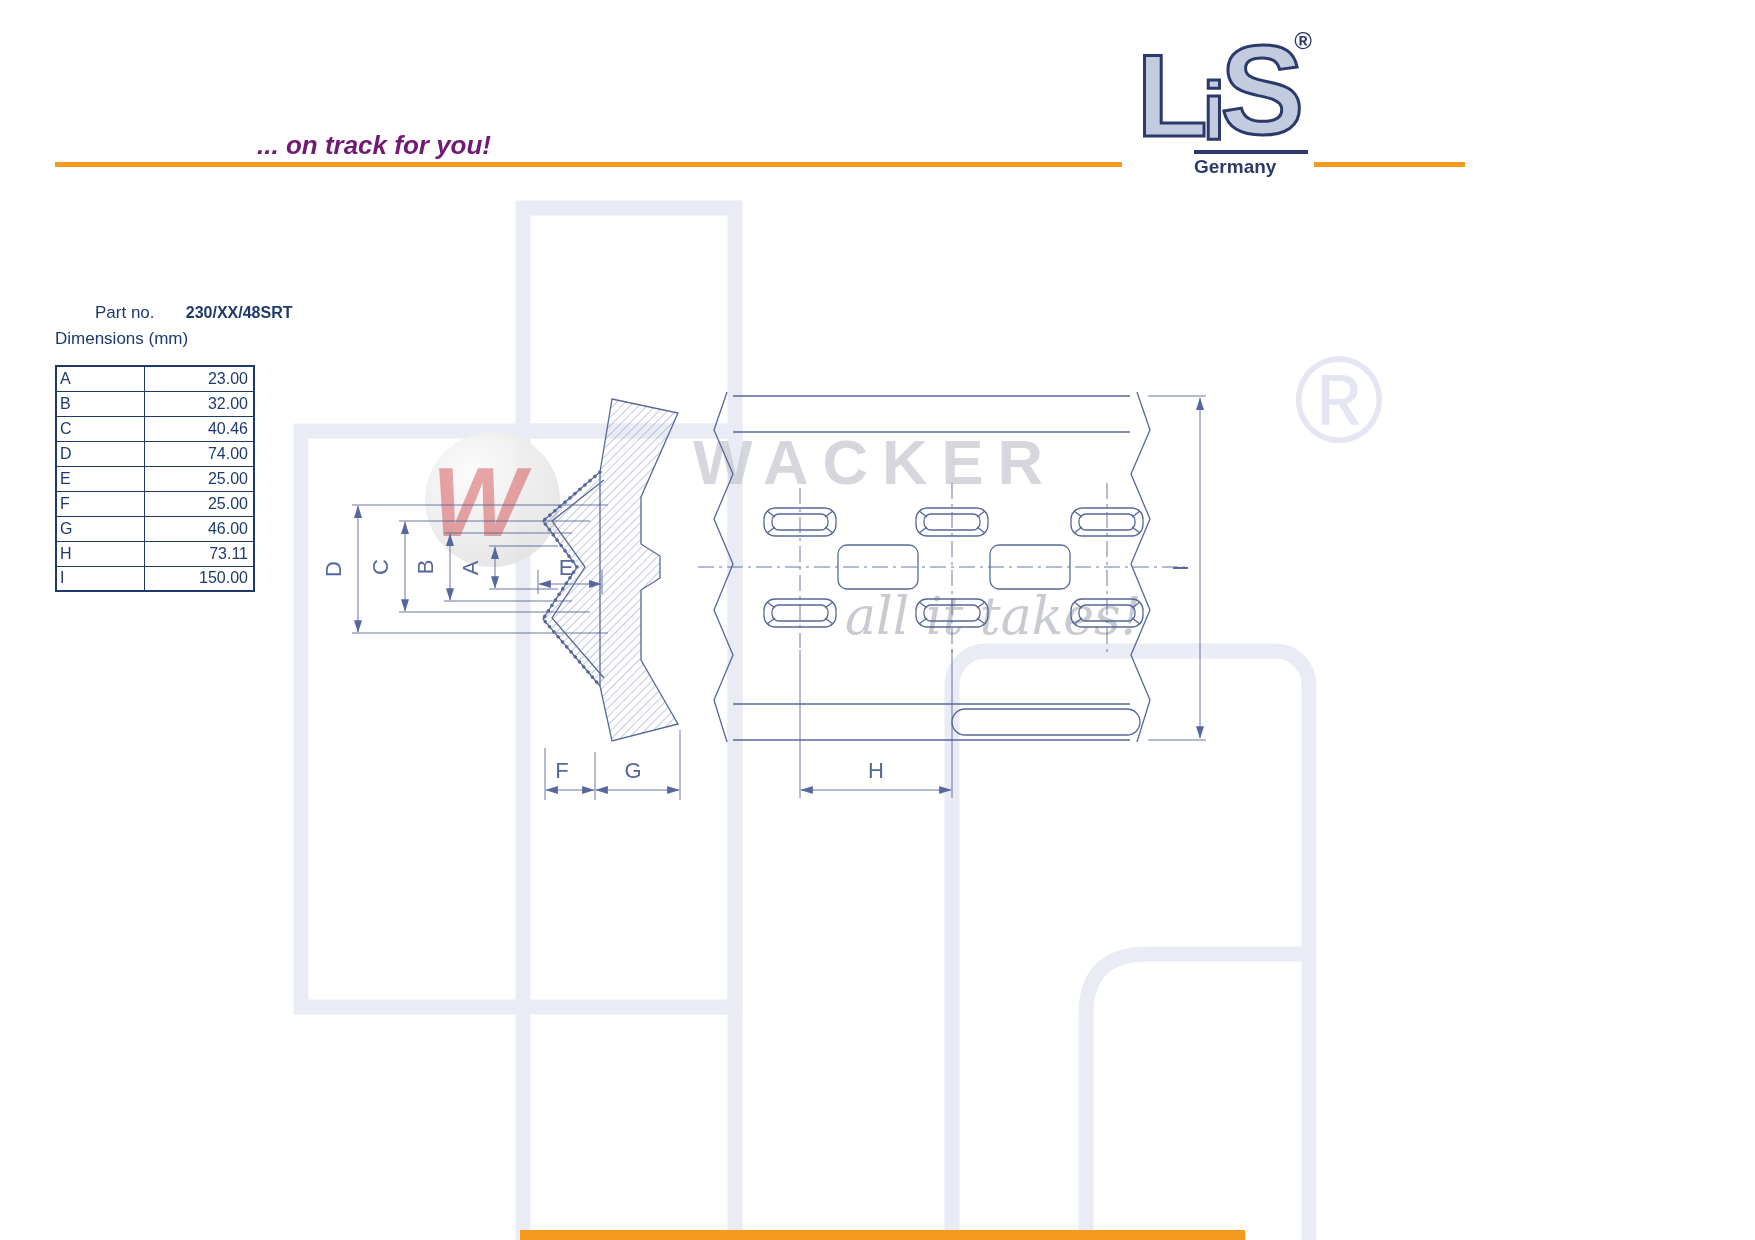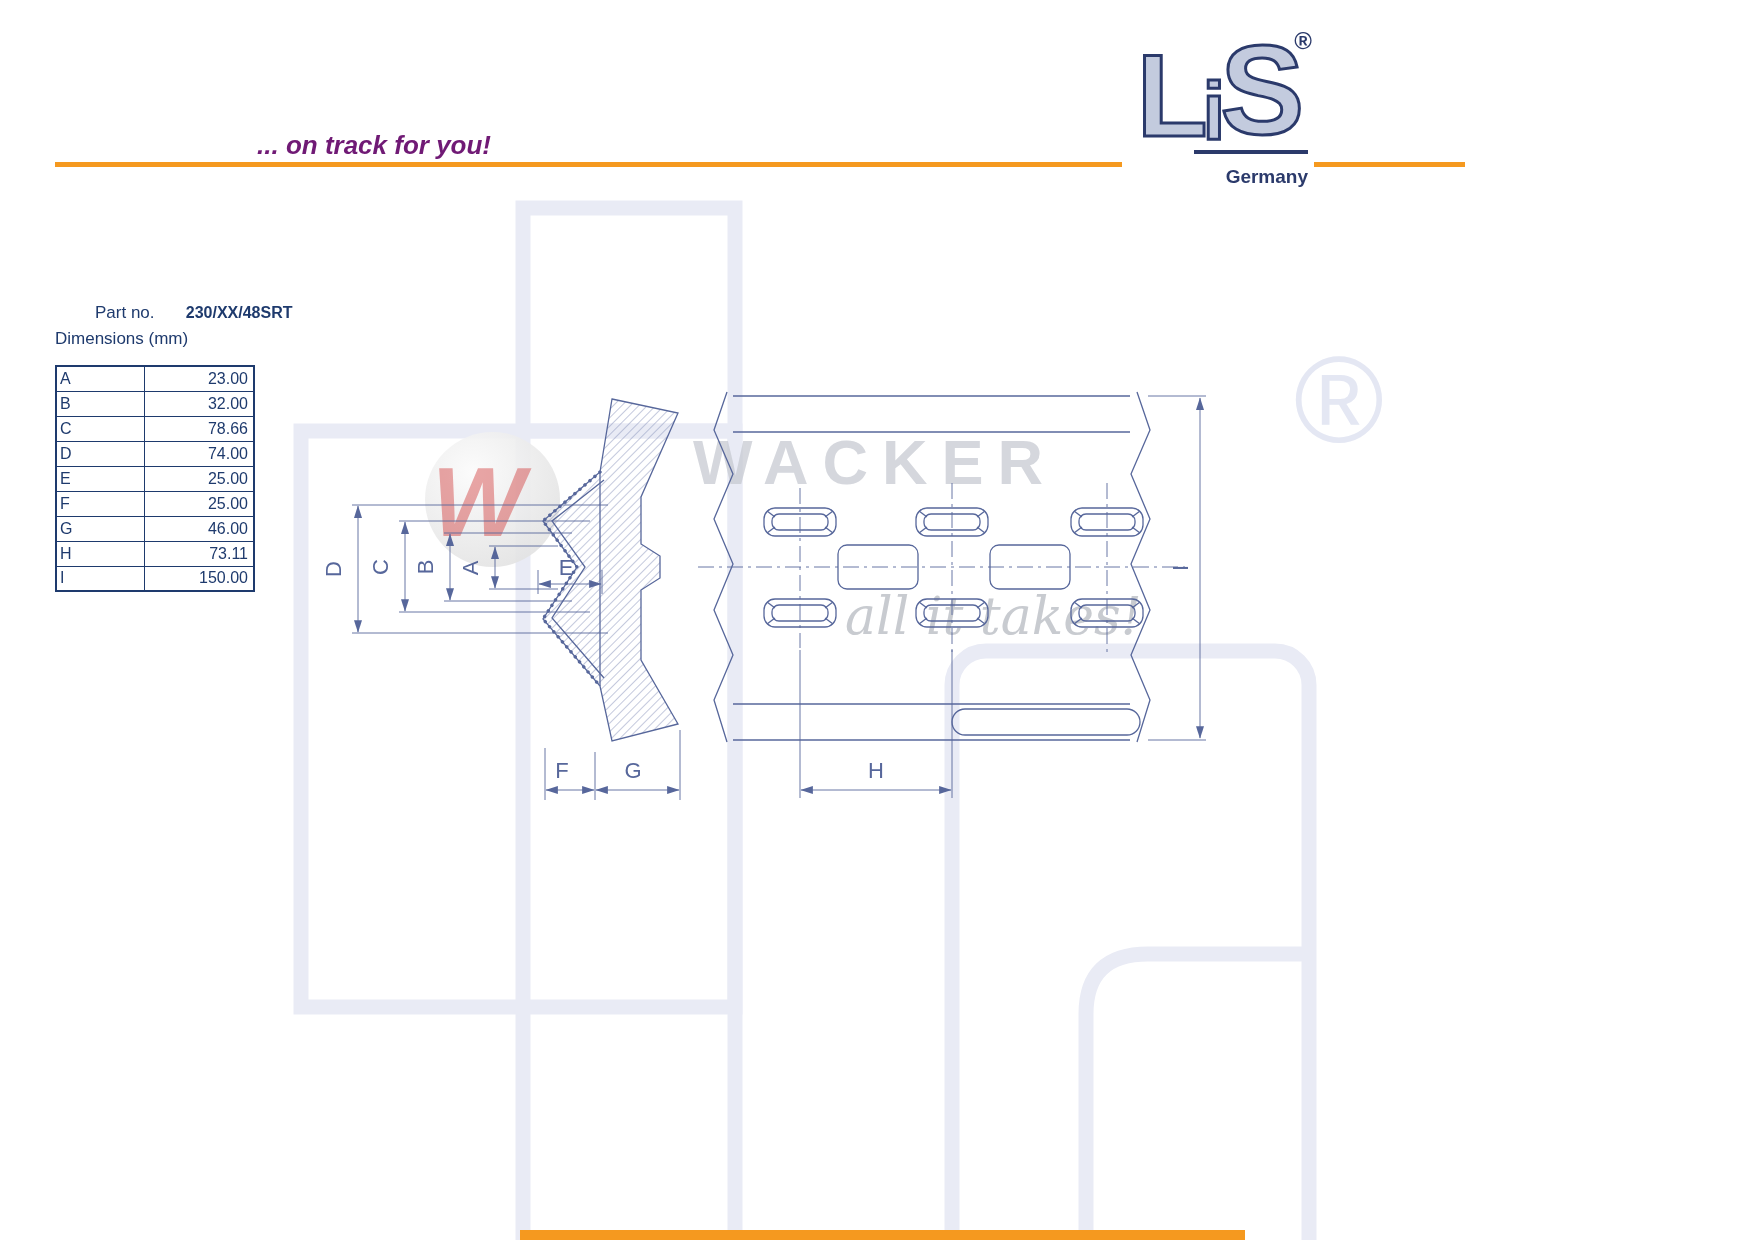--- a/index.html
+++ b/index.html
@@ -31,21 +31,21 @@
   .logo { left:1122px; top:34px; width:192px; background:#ffffff; z-index:5; padding:2px 6px 4px; }
   .logo-letters { position:relative; display:flex; align-items:flex-end; justify-content:center;
                   font-weight:900; line-height:.88; letter-spacing:-5px;
                   color:#c3cbde; -webkit-text-stroke:3px #2b3a6b; }
   .lg-l { font-size:116px; }
   .lg-i { font-size:82px; }
   .lg-s { font-size:126px; }
   .lg-reg { position:absolute; right:-4px; top:-6px; font-size:24px; color:#2b3a6b;
             -webkit-text-stroke:0; letter-spacing:0; }
   .logo-country { width:114px; margin-left:auto; margin-top:3px; border-top:4px solid #2b3a6b;
-                  color:#2b3a6b; font-weight:bold; font-size:19px; text-align:right; padding-top:12px; }
+                  color:#2b3a6b; font-weight:bold; font-size:19px; text-align:left; padding-top:2px; }
 
   
   .part-block { left:55px; top:303px; color:#1e3a6d; font-size:17px; z-index:4; }
   .part-line { margin-bottom:6px; }
   .part-label { display:inline-block; width:86px;margin-left:40px; }
   .part-number { font-weight:bold; font-size:16px; }
   .dims-label { margin-bottom:16px; }
   table.dims { border-collapse:collapse; border:2px solid #1e3a6d; width:200px; background:transparent; }
   table.dims td { border:1px solid #1e3a6d; height:25px; font-size:16px; color:#1e3a6d; }
   td.key { width:88px; padding-left:3px; }
@@ -198,21 +198,21 @@
         <tr>
           <td class="key">A</td>
           <td class="val">23.00</td>
         </tr>
         <tr>
           <td class="key">B</td>
           <td class="val">32.00</td>
         </tr>
         <tr>
           <td class="key">C</td>
-          <td class="val">78.66</td>
+          <td class="val">40.46</td>
         </tr>
         <tr>
           <td class="key">D</td>
           <td class="val">74.00</td>
         </tr>
         <tr>
           <td class="key">E</td>
           <td class="val">25.00</td>
         </tr>
         <tr>

